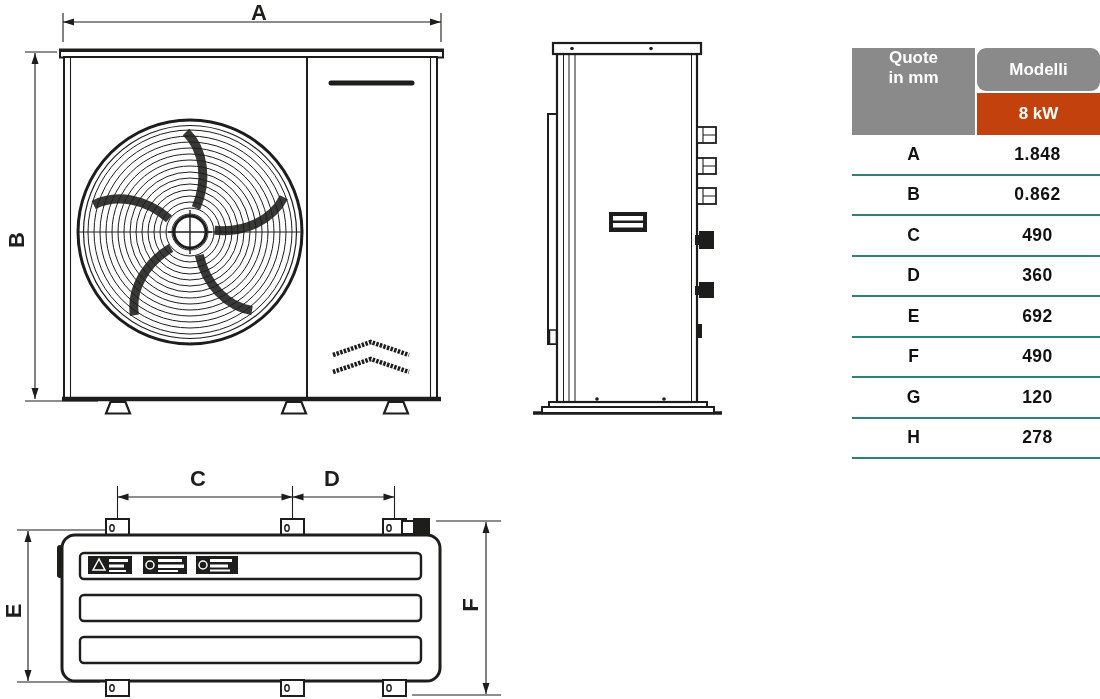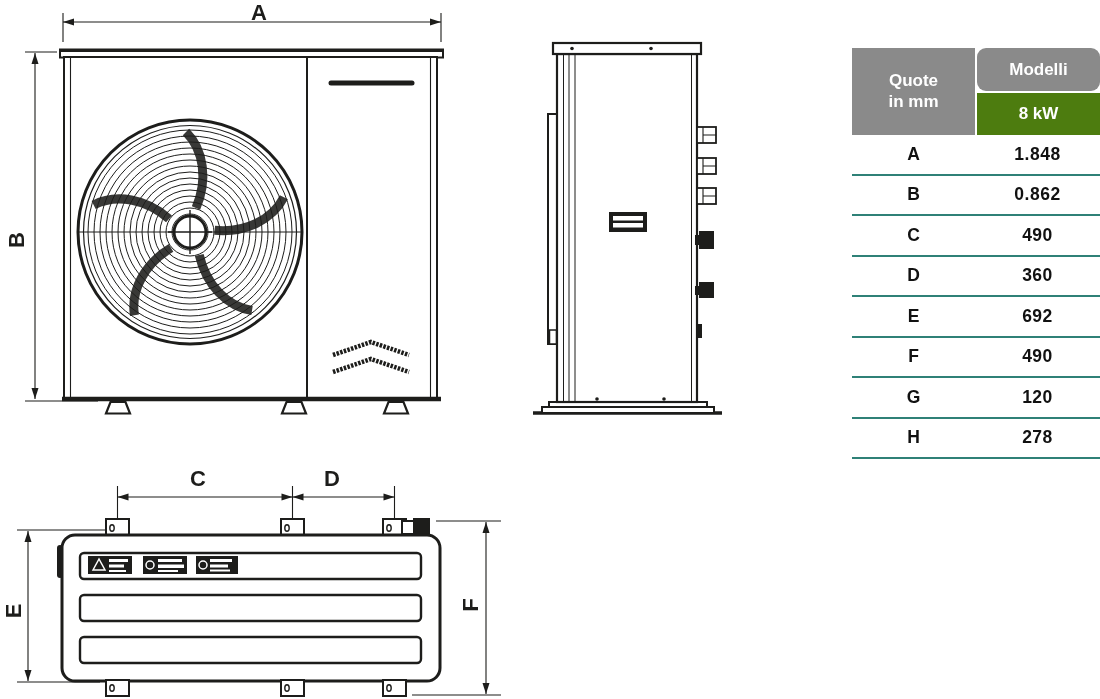--- a/index.html
+++ b/index.html
@@ -14,30 +14,30 @@
     position:absolute; width:30px; height:26px; text-align:center;
     font-size:22px; font-weight:bold; color:#1d1d1b; line-height:26px;
   }
   .rot { transform:rotate(-90deg); }
 
   
   .dim-table { position:absolute; left:852px; top:48px; width:248px; }
   .thead { display:flex; height:87px; }
   .th-left {
     width:123px; margin-right:2px; background:#8a8a8a; color:#fff;
-    display:flex; flex-direction:column; justify-content:center; align-items:center;
+    display:flex; flex-direction:column; justify-content:flex-start; align-items:center;
     font-weight:bold; font-size:17px; line-height:1.2;
   }
   .th-right { flex:1; display:flex; flex-direction:column; }
   .th-modelli {
     height:43px; margin-bottom:2px; background:#8a8a8a; color:#fff;
     display:flex; align-items:center; justify-content:center; font-weight:bold; font-size:17px;border-radius:9px;
   }
   .th-kw {
-    flex:1; background:#4d7c0f; color:#fff;
+    flex:1; background:#c2410c; color:#fff;
     display:flex; align-items:center; justify-content:center; font-weight:bold; font-size:17px;text-align:center;
   }
   .trow {
     display:flex; height:40.5px; box-sizing:border-box;
     border-bottom:2px solid #2f8177; align-items:center;
     font-weight:bold; font-size:17.5px; color:#111;
   }
   .tlabel { width:123px; text-align:center; }
   .tvalue { flex:1; text-align:center; letter-spacing:0.5px; }
 </style>

